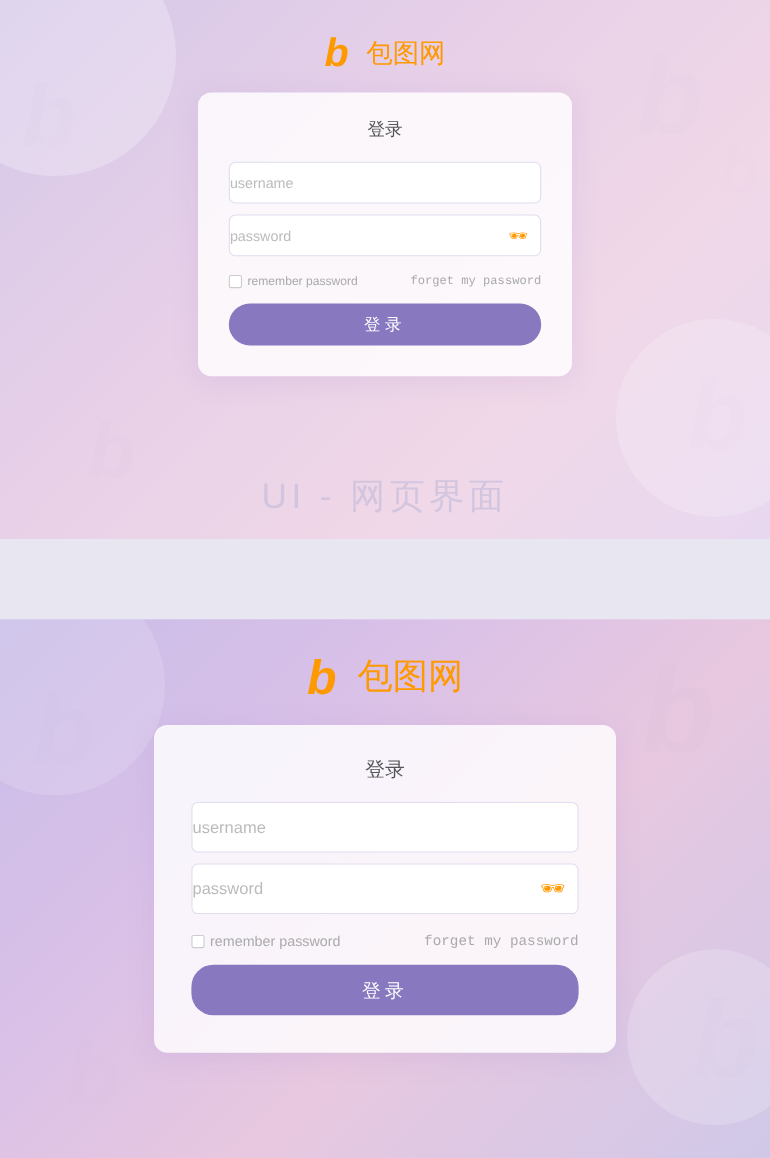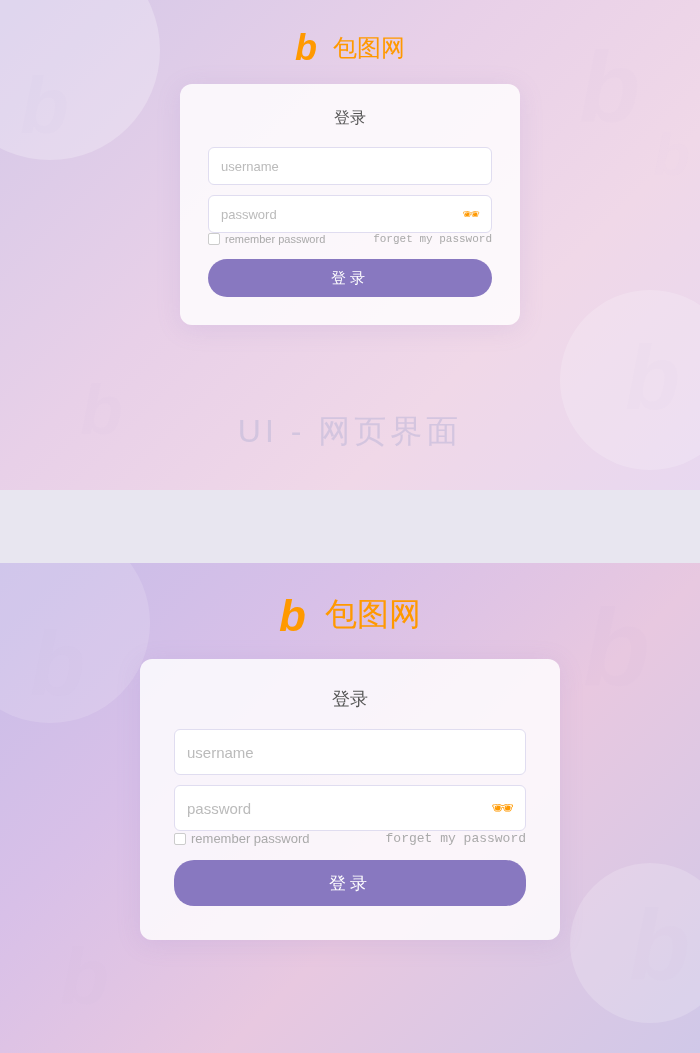--- a/index.html
+++ b/index.html
@@ -137,35 +137,35 @@
       color: #555;
       margin-bottom: 18px;
       font-weight: 400;
     }
 
     .input-field {
       width: 100%;
       height: 38px;
       border: 1px solid #e0ddf0;
       border-radius: 6px;
-      padding: 0 12px;
+      padding: 0 0;
       font-size: 13px;
       color: #aaa;
       background: #fff;
       outline: none;
       margin-bottom: 10px;
     }
 
     .input-field::placeholder {
       color: #bbb;
     }
 
     .password-wrapper {
       position: relative;
-      margin-bottom: 0;
+      margin-bottom: 17px;
     }
 
     .password-wrapper .input-field {
       margin-bottom: 0;
       padding-right: 40px;
     }
 
     .eye-icon {
       position: absolute;
       right: 12px;
@@ -222,21 +222,21 @@
     }
 
     
     .ui-label {
       font-size: 32px;
       color: rgba(200,190,220,0.7);
       font-weight: 400;
       text-align: center;
       letter-spacing: 4px;
       position: absolute;
-      bottom: 36px;
+      bottom: 16px;
       left: 50%;
       transform: translateX(-50%);
       z-index: 1;
       white-space: nowrap;
     }
 
     
     .bottom-section .logo-text {
       font-size: 32px;
     }

